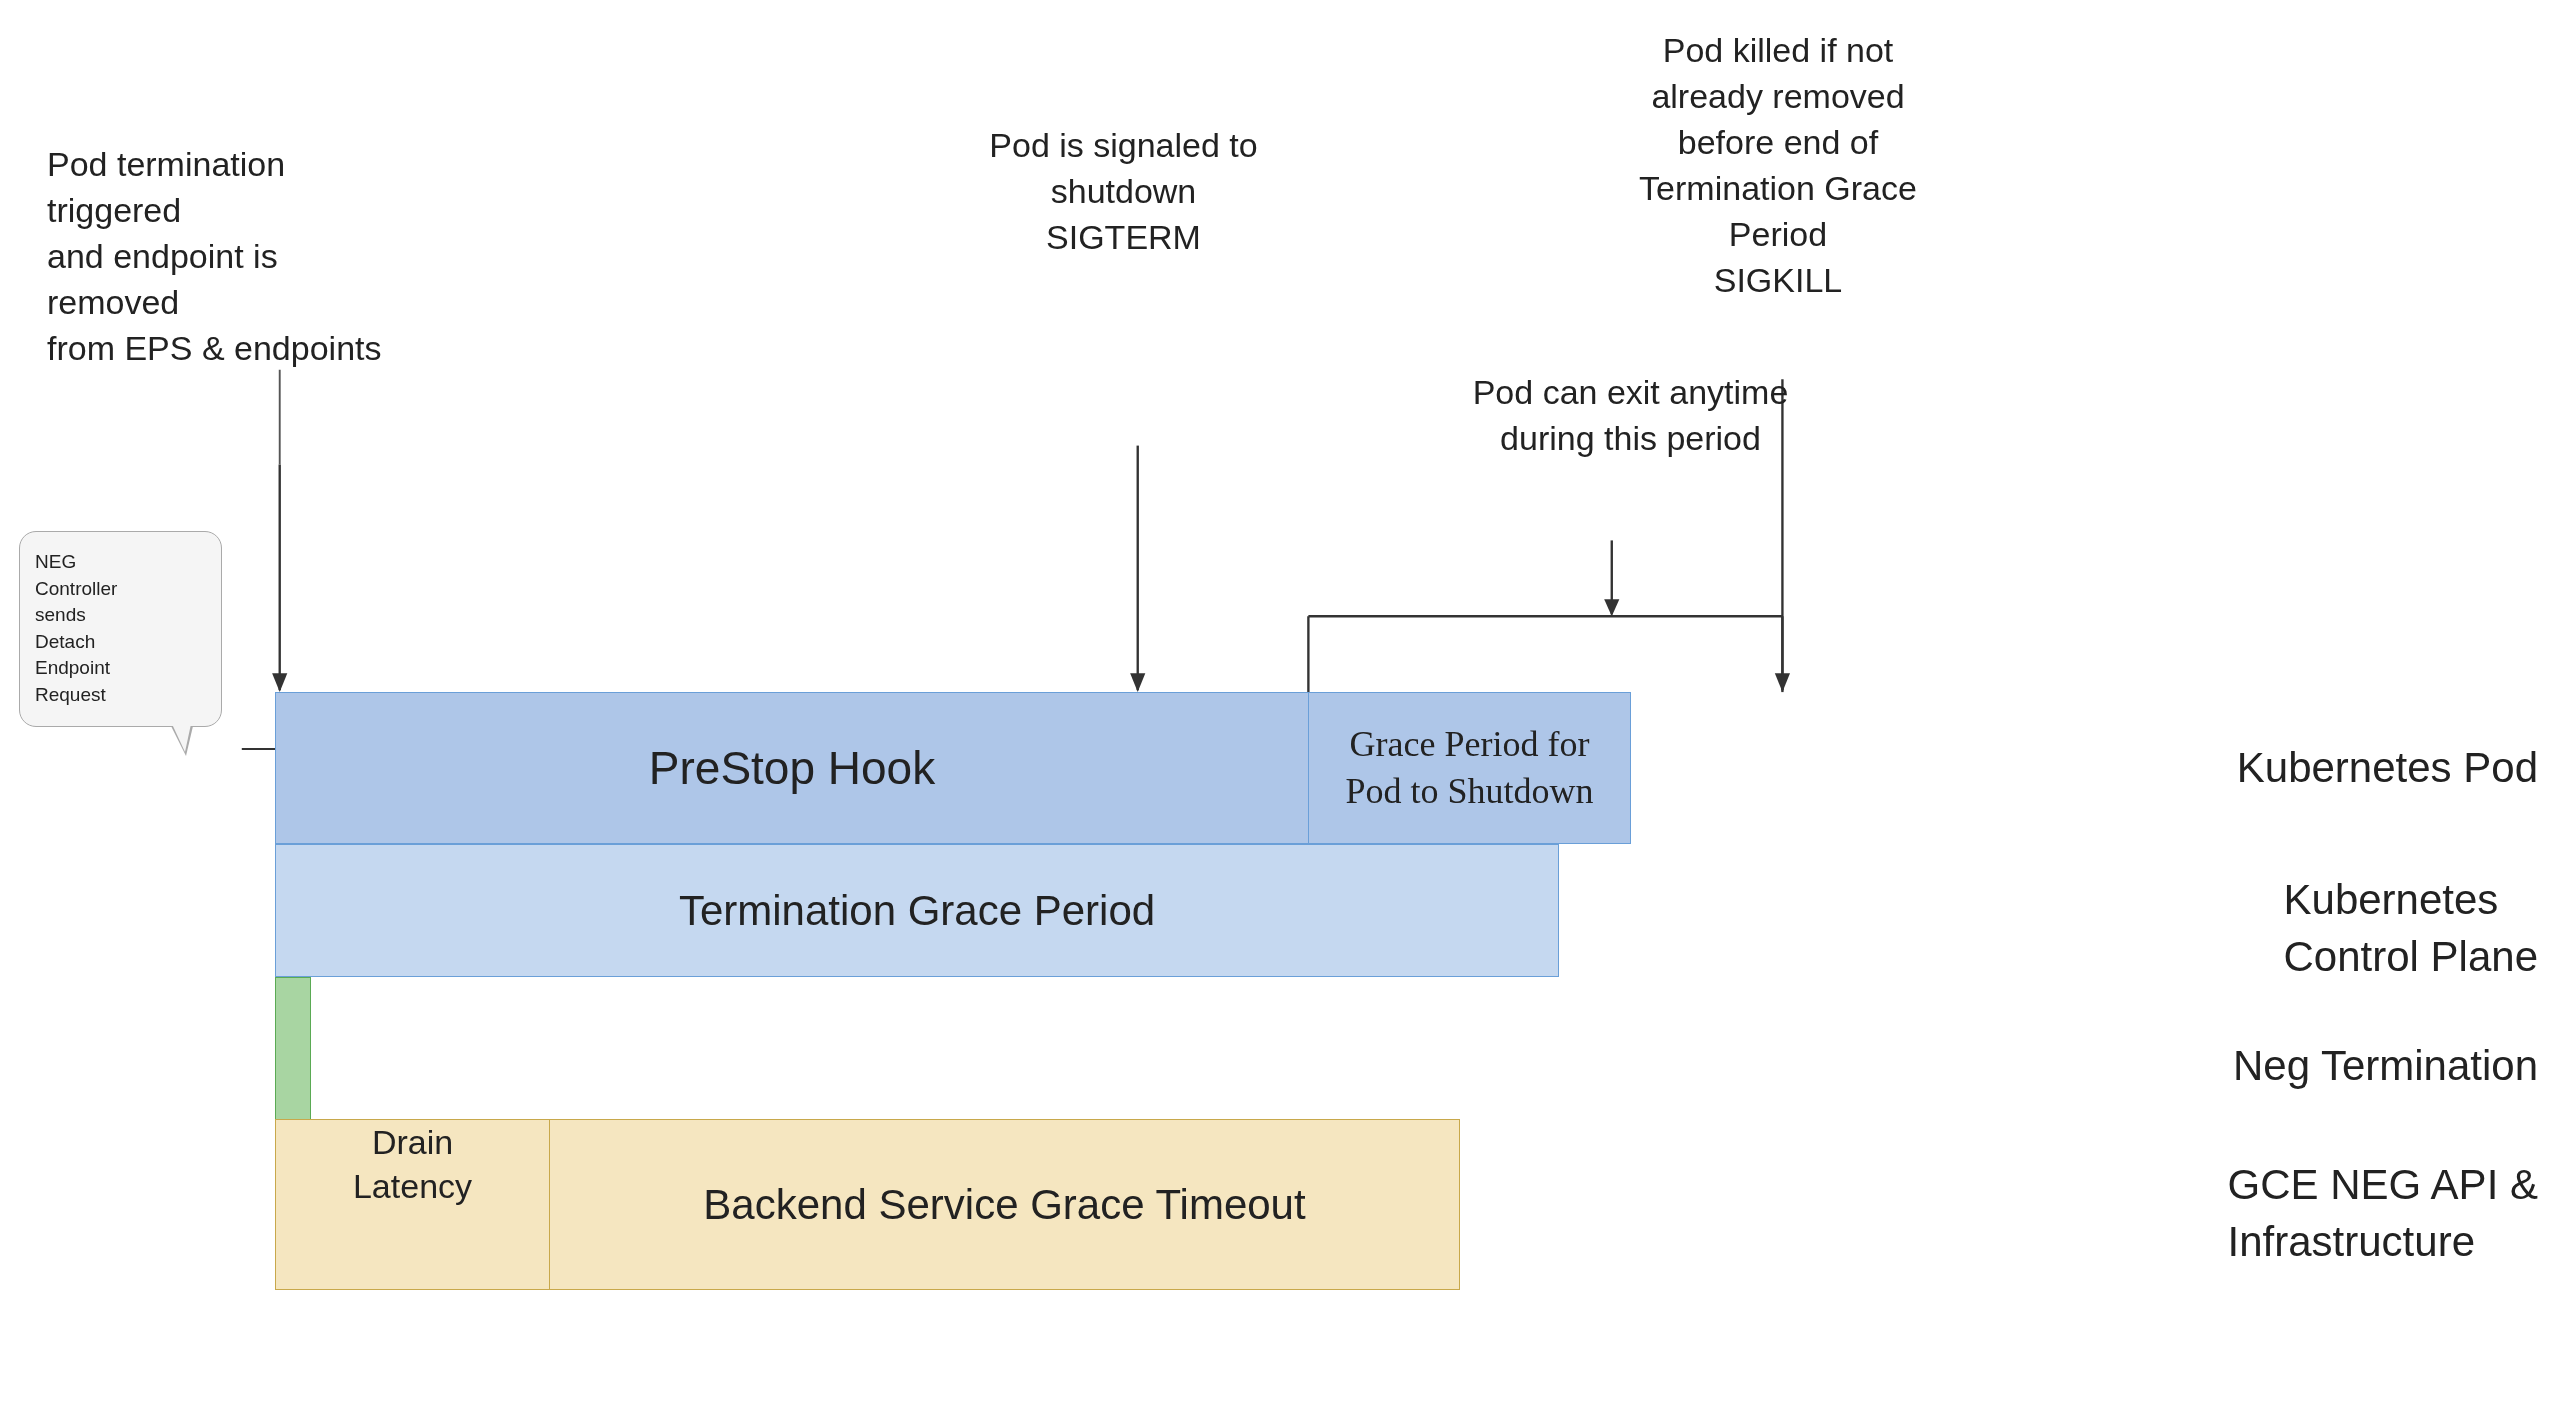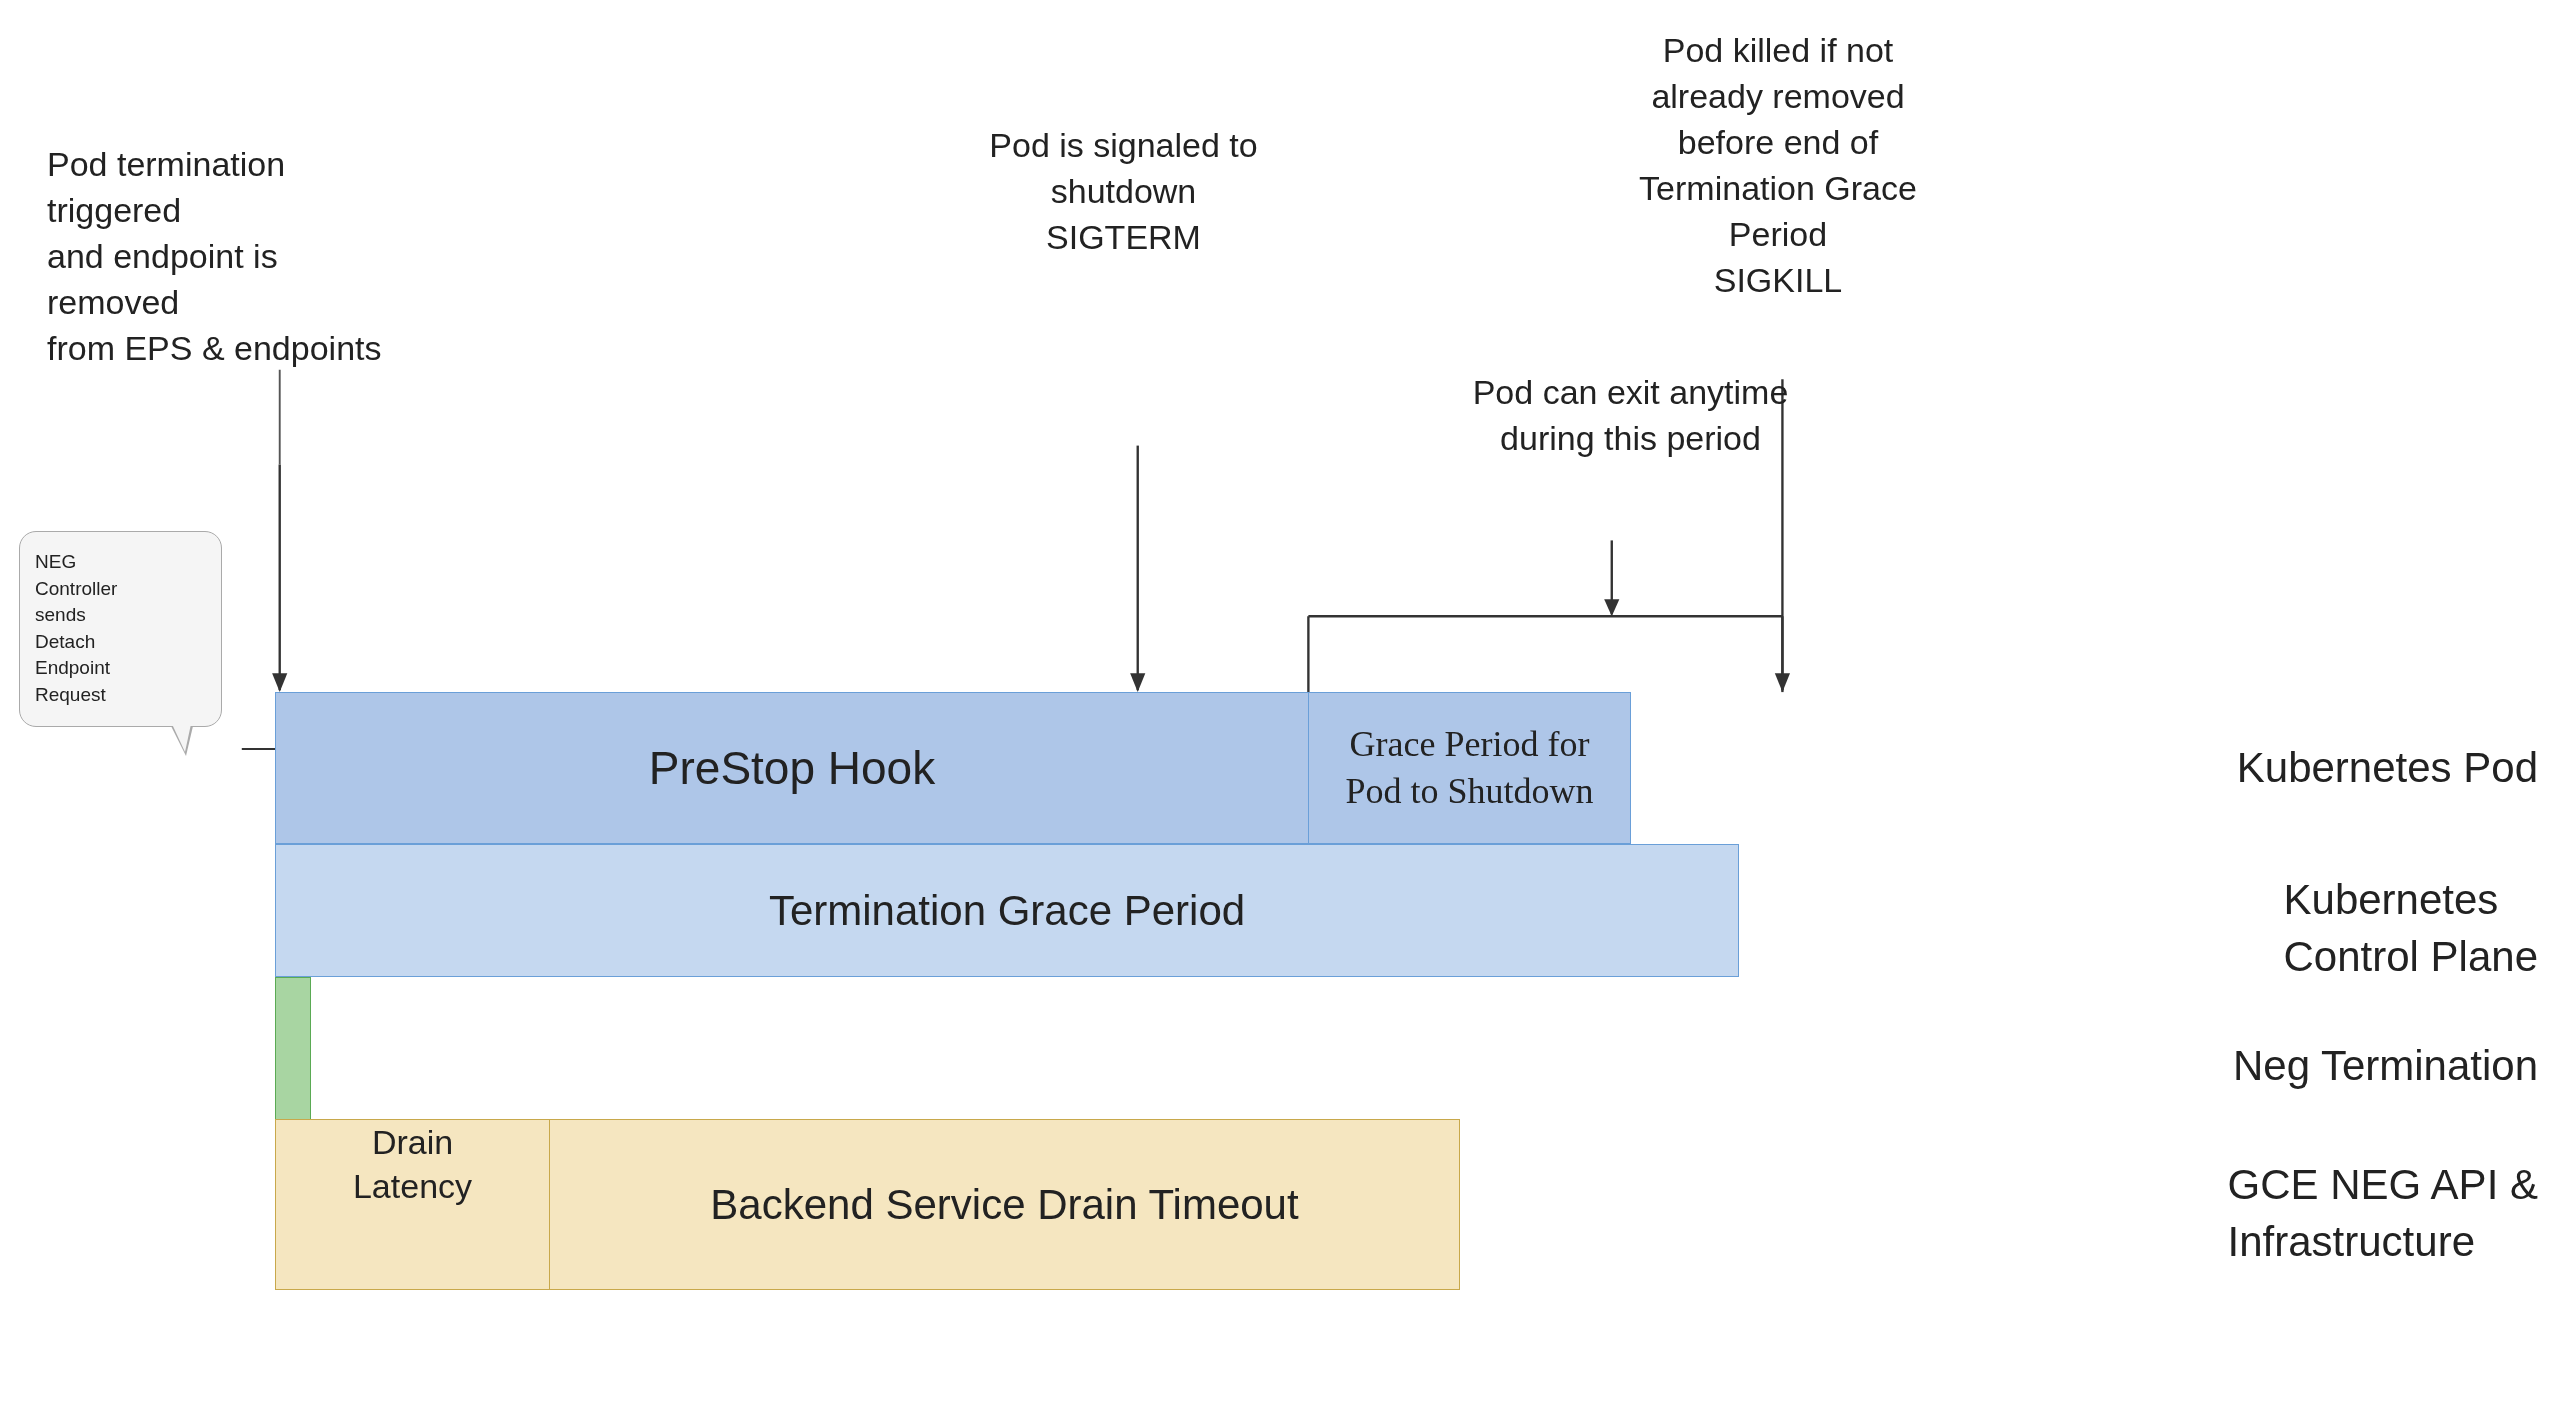--- a/index.html
+++ b/index.html
@@ -94,21 +94,21 @@
       text-align: center;
       height: 100%;
       line-height: 1.3;
     }
 
     
     .bar-termination {
       position: absolute;
       top: 844px;
       left: 275px;
-      width: 1464px;
+      width: 1284px;
       height: 133px;
       background: #c5d8f0;
       border: 1.9px solid #6a9fd8;
       display: flex;
       align-items: center;
       justify-content: center;
       font-size: 42px;
       color: #222;
     }
 
@@ -228,21 +228,21 @@
     <span>Termination Grace Period</span>
   </div>
 
   <div class="bar-neg-ctrl"></div>
 
   <div class="bar-gce-row">
     <div class="bar-drain-latency">
       <span>Drain<br>Latency</span>
     </div>
     <div class="bar-backend-drain">
-      <span>Backend Service Drain Timeout</span>
+      <span>Backend Service Grace Timeout</span>
     </div>
   </div>
 
   <div class="right-label" style="top: 740px;">
     <span>Kubernetes Pod</span>
   </div>
   <div class="right-label" style="top: 872px; line-height:1.35;">
     <span>Kubernetes<br>Control Plane</span>
   </div>
   <div class="right-label" style="top: 1038px;">

